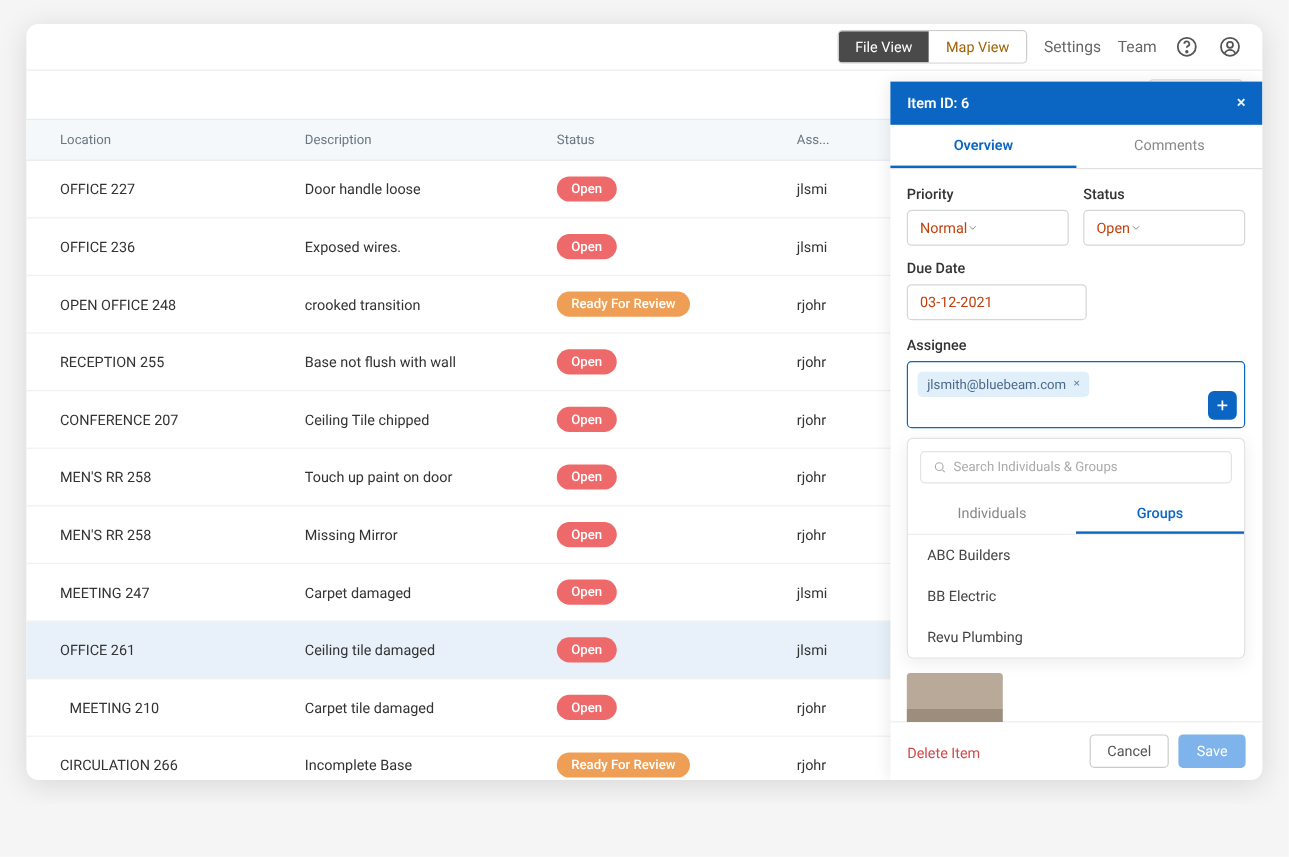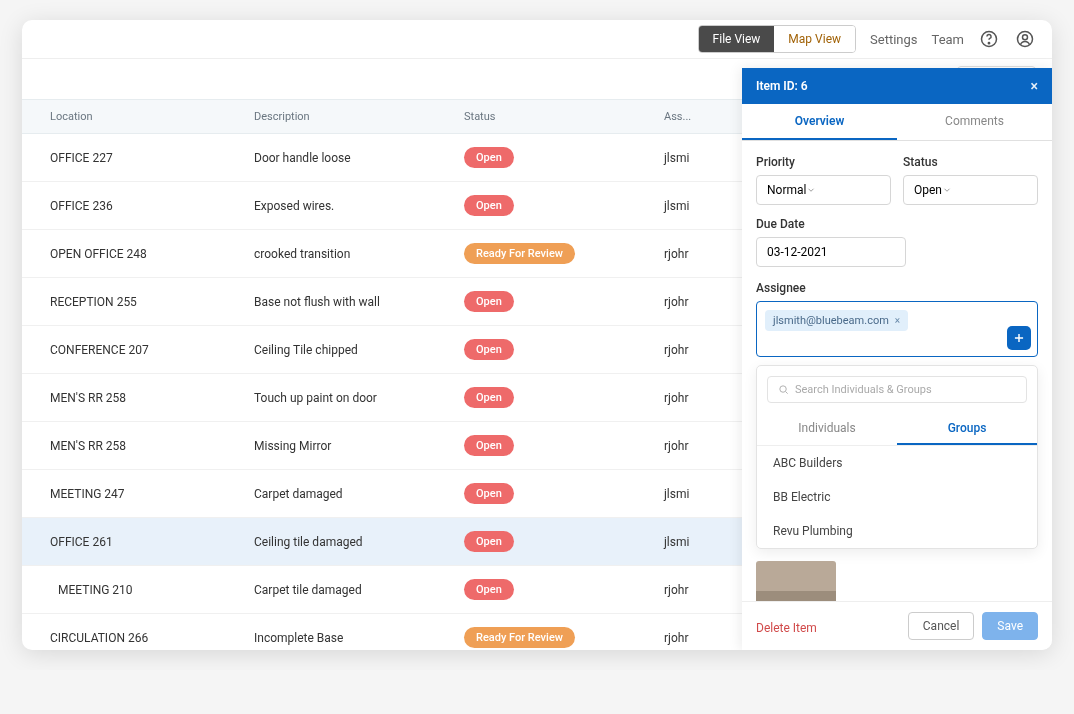--- a/index.html
+++ b/index.html
@@ -38,21 +38,21 @@
 .panel-head { background: #0a66c2; color: #fff; display: flex; align-items: center; justify-content: space-between; padding: 10px 14px; font-size: 12px; font-weight: 600; }
 .panel-head .close { cursor: pointer; font-size: 14px; opacity: .9; }
 .panel-tabs { display: flex; border-bottom: 1px solid #e0e0e0; }
 .panel-tabs > div { flex: 1; text-align: center; padding: 10px 0; font-size: 12px; color: #888; cursor: pointer; }
 .panel-tabs .active { color: #0a66c2; font-weight: 600; border-bottom: 2px solid #0a66c2; }
 
 .panel-body { padding: 14px; font-size: 12px; color: #333; overflow: auto; flex: 1; position: relative; }
 .form-row { display: flex; gap: 12px; margin-bottom: 12px; }
 .form-row .fld { flex: 1; }
 .fld label { display: block; font-size: 12px; color: #333; margin-bottom: 6px; font-weight: 500; }
-.select, .input { width: 100%; border: 1px solid #d6d6d6; border-radius: 4px; padding: 7px 10px; font-size: 12px; color: #000000; background: #fff; display: flex; align-items: center; justify-content: flex-start; }
+.select, .input { width: 100%; border: 1px solid #d6d6d6; border-radius: 4px; padding: 7px 10px; font-size: 12px; color: #c2410c; background: #fff; display: flex; align-items: center; justify-content: flex-start; }
 .select svg { width: 10px; height: 10px; color: #888; }
 .input-sm { width: 150px; }
 
 .assignee-box { border: 1.5px solid #0a66c2; border-radius: 4px; padding: 8px; display: flex; flex-wrap: wrap; gap: 6px; align-items: flex-start; min-height: 56px; position: relative; text-align: right; }
 .chip { background: #e1effb; border-radius: 4px; padding: 4px 8px; display: inline-flex; align-items: center; gap: 6px; font-size: 11px; color: #4a6a8a; }
 .chip .x { cursor: pointer; color: #6a8aaa; font-size: 10px; }
 .add-btn { position: absolute; right: 6px; bottom: 6px; width: 24px; height: 24px; border-radius: 5px; background: #0a66c2; color: #fff; display: inline-flex; align-items: center; justify-content: center; cursor: pointer; }
 .add-btn svg { width: 14px; height: 14px; }
 
 .dropdown { margin-top: 8px; border: 1px solid #e3e3e3; border-radius: 5px; background: #fff; box-shadow: 0 4px 14px rgba(0,0,0,0.07); }

